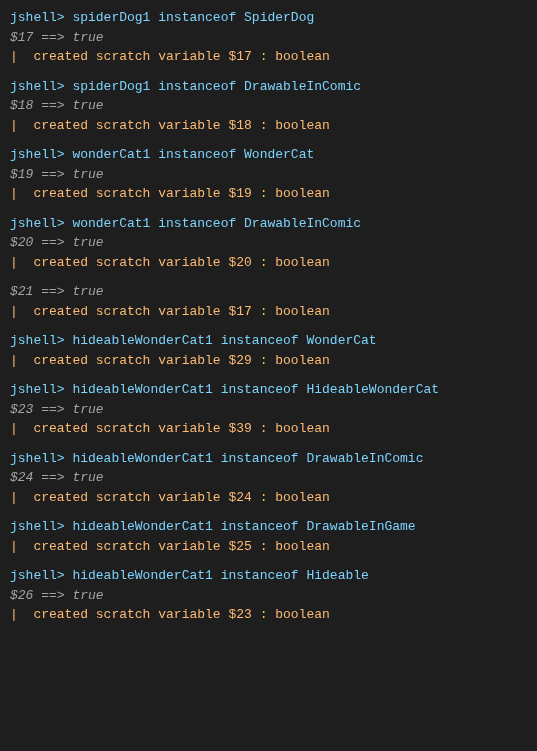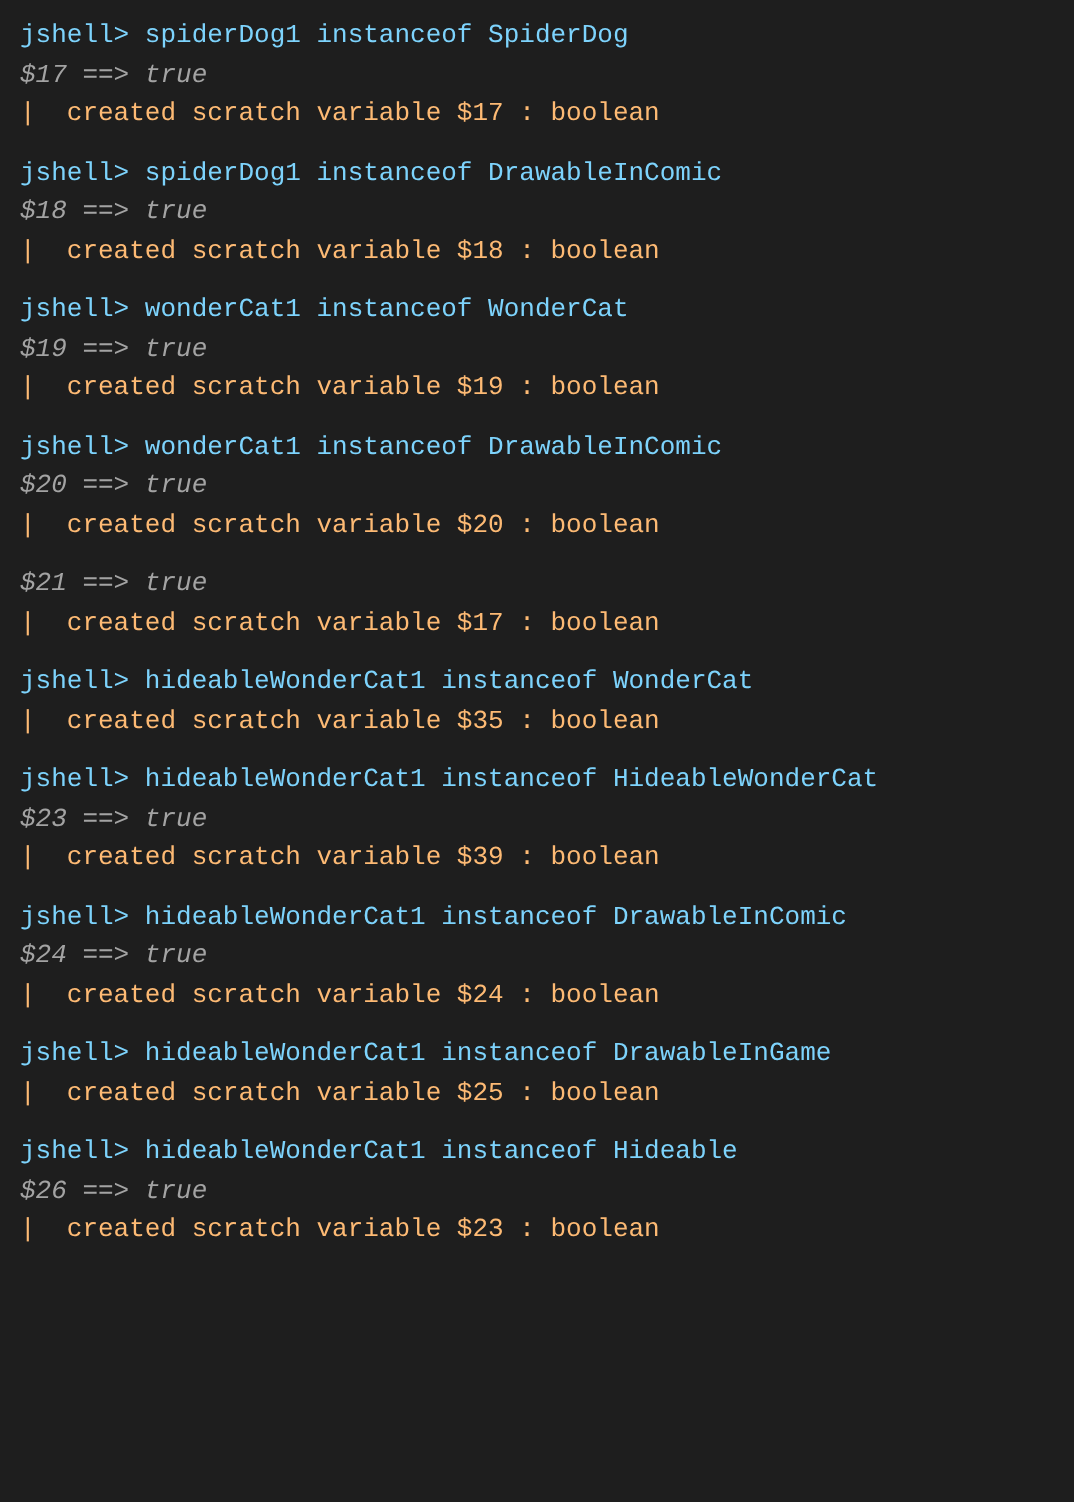--- a/index.html
+++ b/index.html
@@ -75,21 +75,21 @@
       <div class="scratch-line">|  created scratch variable $20 : boolean</div>
     </div>
     <div class="spacer"></div>
     <div class="block">
       <div class="result-line">$21 ==&gt; true</div>
       <div class="scratch-line">|  created scratch variable $17 : boolean</div>
     </div>
     <div class="spacer"></div>
     <div class="block">
       <div class="prompt-line">jshell&gt; hideableWonderCat1 instanceof WonderCat</div>
-      <div class="scratch-line">|  created scratch variable $35 : boolean</div>
+      <div class="scratch-line">|  created scratch variable $29 : boolean</div>
     </div>
     <div class="spacer"></div>
     <div class="block">
       <div class="prompt-line">jshell&gt; hideableWonderCat1 instanceof HideableWonderCat</div>
       <div class="result-line">$23 ==&gt; true</div>
       <div class="scratch-line">|  created scratch variable $39 : boolean</div>
     </div>
     <div class="spacer"></div>
     <div class="block">
       <div class="prompt-line">jshell&gt; hideableWonderCat1 instanceof DrawableInComic</div>

